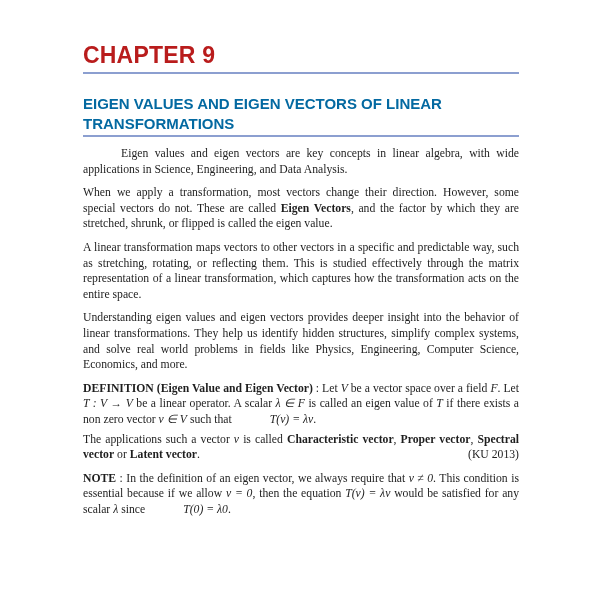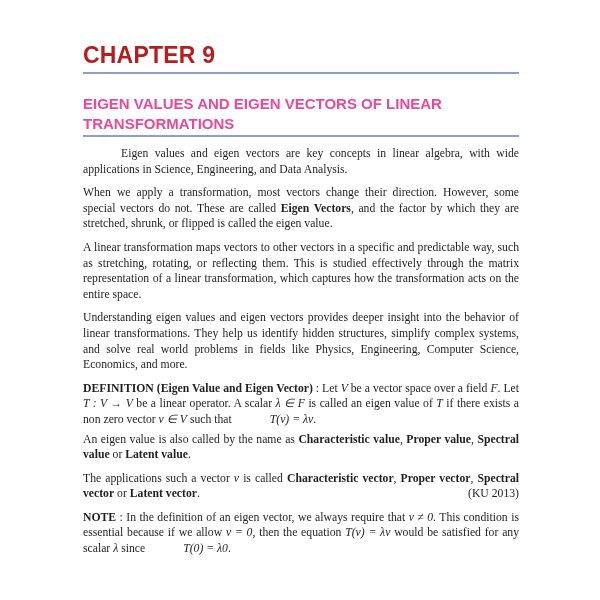--- a/index.html
+++ b/index.html
@@ -7,21 +7,21 @@
   .page { position: absolute; left: 83px; top: 0; width: 436px; color: #1e1e1e; }
   .chapter {
     position: absolute; left: 0; top: 42px; width: 436px;
     font-family: "Liberation Sans", sans-serif; font-weight: bold;
     font-size: 23px; color: #b91c1c; letter-spacing: 0.2px; line-height: 26px;
   }
   .rule { position: absolute; left: 0; width: 436px; height: 1.5px; background: #8c9fd0; }
   .title {
     position: absolute; left: 0; top: 94px; width: 436px;
     font-family: "Liberation Sans", sans-serif; font-weight: bold;
-    font-size: 15px; color: #ec4899; line-height: 20px;
+    font-size: 15px; color: #0369a1; line-height: 20px;
   }
   .body-text {
     position: absolute; left: 0; top: 142px; width: 436px;
     font-family: "Liberation Serif", serif; font-size: 11.7px; line-height: 15.6px;
     color: #1e1e1e; text-align: justify;
   }
   .sec-head { font-weight: bold; margin: 0 0 2px 0; }
   .sec-head .num { display: inline-block; width: 38px; }
   p { margin: 4px 0 8px 0; }
   .indent { text-indent: 38px; }
@@ -41,19 +41,18 @@
 
   <div class="body-text">
 
     <p class="indent">Eigen values and eigen vectors are key concepts in linear algebra, with wide applications in Science, Engineering, and Data Analysis.</p>
     <p><span>When we apply a transformation, most vectors change their direction. However, some special vectors do not. These are called </span><b>Eigen Vectors</b><span>, and the factor by which they are stretched, shrunk, or flipped is called the eigen value.</span></p>
     <p>A linear transformation maps vectors to other vectors in a specific and predictable way, such as stretching, rotating, or reflecting them. This is studied effectively through the matrix representation of a linear transformation, which captures how the transformation acts on the entire space.</p>
     <p>Understanding eigen values and eigen vectors provides deeper insight into the behavior of linear transformations. They help us identify hidden structures, simplify complex systems, and solve real world problems in fields like Physics, Engineering, Computer Science, Economics, and more.</p>
 
     <p class="tight"><b>DEFINITION (Eigen Value and Eigen Vector)</b><span> : Let </span><span class="math">V</span><span> be a vector space over a field </span><span class="math">F</span><span>. Let </span><span class="math">T : V → V</span><span> be a linear operator. A scalar </span><span class="math">λ ∈ F</span><span> is called an eigen value of </span><span class="math">T</span><span> if there exists a non zero vector </span><span class="math">v ∈ V</span><span> such that</span><span class="math eq">T(v) = λv</span><span>.</span></p>
 
-    <p><span>An eigen value is also called by the name as </span><b>Characteristic value</b><span>, </span><b>Proper value</b><span>, </span><b>Spectral value</b><span> or </span><b>Latent value</b><span>.</span></p>
 
     <p><span>The applications such a vector </span><span class="math">v</span><span> is called </span><b>Characteristic vector</b><span>, </span><b>Proper vector</b><span>, </span><b>Spectral vector</b><span> or </span><b>Latent vector</b><span>.</span><span class="ref">(KU 2013)</span></p>
 
     <p><b>NOTE</b><span> : In the definition of an eigen vector, we always require that </span><span class="math">v ≠ 0</span><span>. This condition is essential because if we allow </span><span class="math">v = 0</span><span>, then the equation </span><span class="math">T(v) = λv</span><span> would be satisfied for any scalar </span><span class="math">λ</span><span> since</span><span class="math eq">T(0) = λ0</span><span>.</span></p>
   </div>
 </div>
 
 </body></html>

